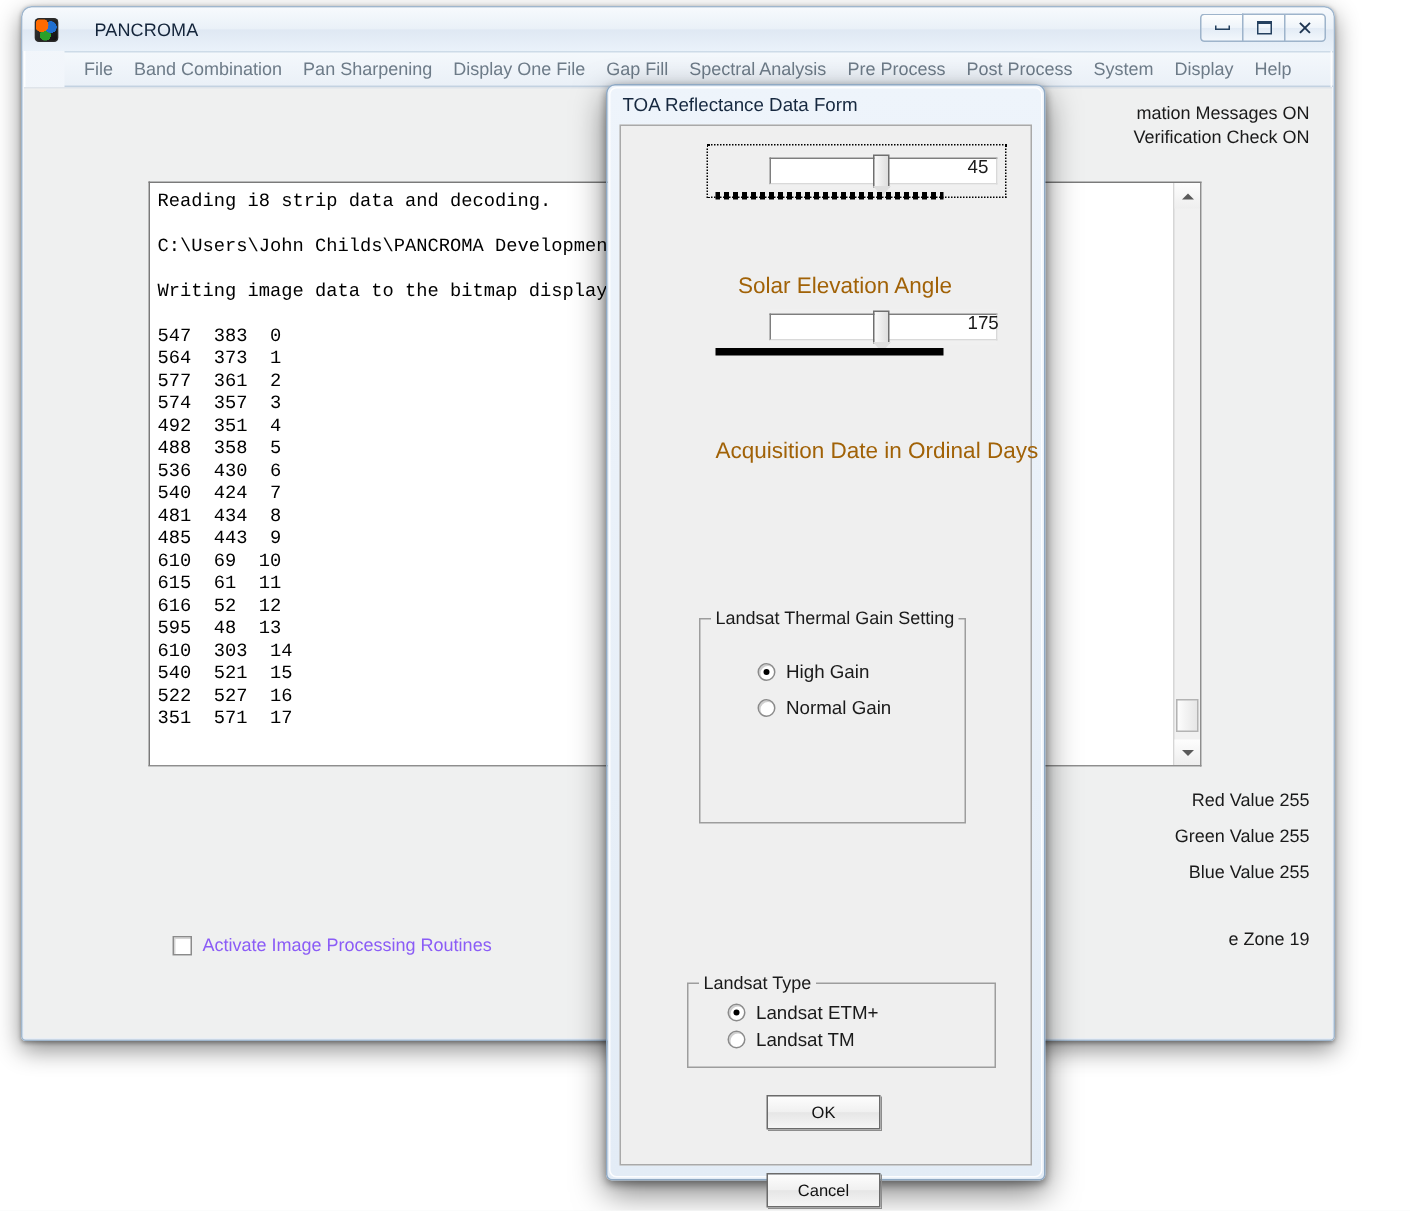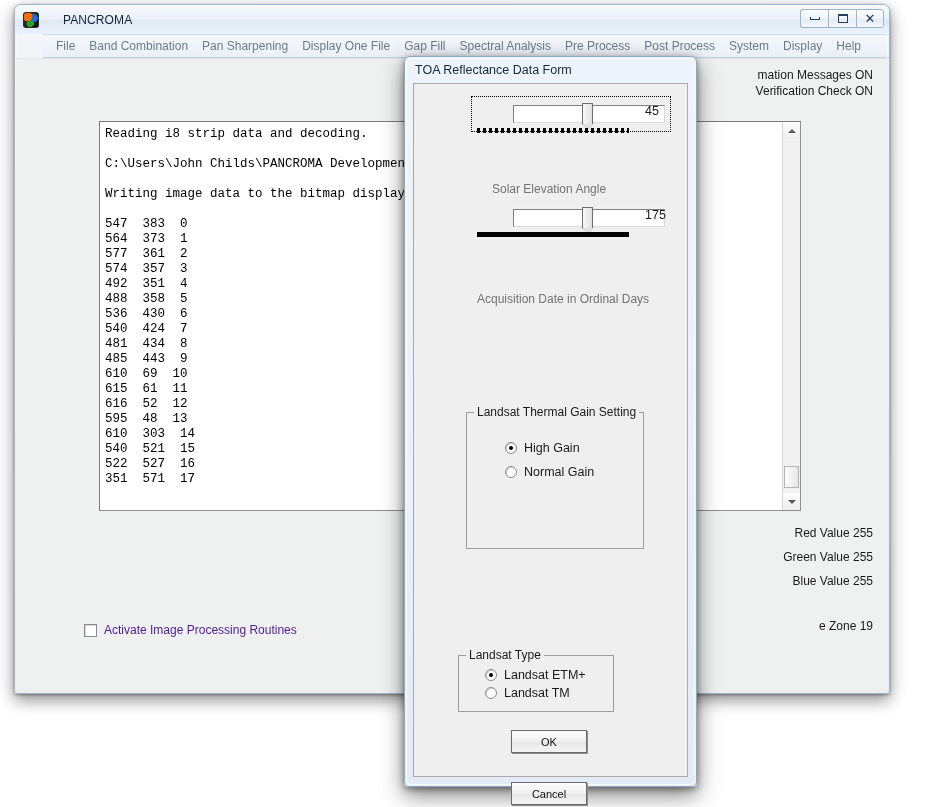--- a/index.html
+++ b/index.html
@@ -197,26 +197,26 @@
     position:absolute;
     right: 15px;
     top: 560px;
     font-size: 12px;
     color:#1a1a1a;
   }
 
   
   .chk-row {
     position: absolute;
-    left: 68px;
+    left: 99px;
     top: 564px;
     display: flex;
     align-items: center;
     font-size: 12px;
-    color: #4c1d95;
+    color: #8b5cf6;
   }
   .chk-box {
     width: 13px; height: 13px;
     background: #fff;
     border: 1px solid #8b8b8b;
     box-shadow: inset 1px 1px 0 #d6d6d6;
     box-sizing: border-box;
     margin-right: 7px;
   }
 
@@ -309,22 +309,22 @@
   }
   .tb-value {
     position:absolute;
     left:168px;
     top:2px;
     font-size:12.5px;
     color:#1a1a1a;
   }
   .tb-caption {
     position:absolute;
-    font-size:12px;
-    color:#737373;
+    font-size:15px;
+    color:#a16207;
     white-space:nowrap;
   }
 
   
   .groupbox {
     position:absolute;
     border:1px solid #9d9d9d;
     box-sizing:border-box;
   }
   .gb-legend {
@@ -505,21 +505,21 @@
         <div class="radio-row" style="left:38px; top:28px;">
           <span class="radio checked"></span>
           <span>High Gain</span>
         </div>
         <div class="radio-row" style="left:38px; top:52px;">
           <span class="radio"></span>
           <span>Normal Gain</span>
         </div>
       </div>
 
-      <div class="groupbox" style="left:44px; top:571px; width:156px; height:57px;">
+      <div class="groupbox" style="left:44px; top:571px; width:206px; height:57px;">
         <span class="gb-legend">Landsat Type</span>
         <div class="radio-row" style="left:26px; top:12px;">
           <span class="radio checked"></span>
           <span>Landsat ETM+</span>
         </div>
         <div class="radio-row" style="left:26px; top:30px;">
           <span class="radio"></span>
           <span>Landsat TM</span>
         </div>
       </div>

